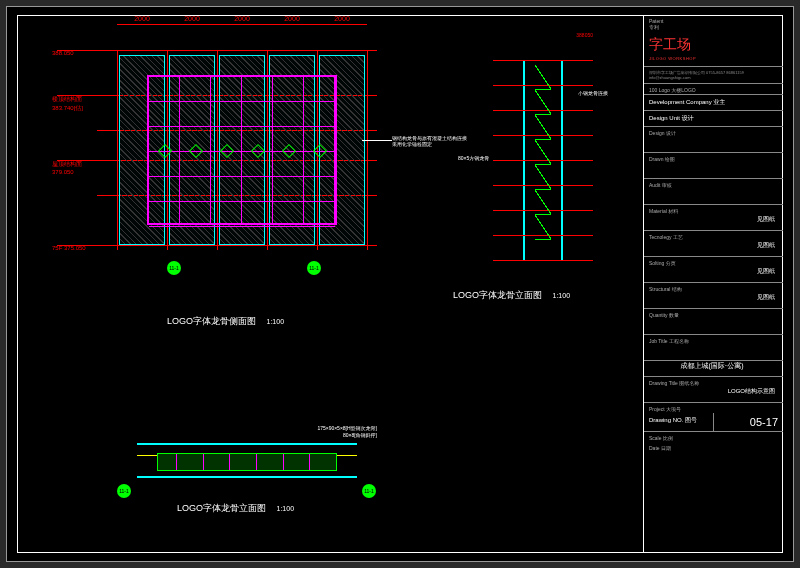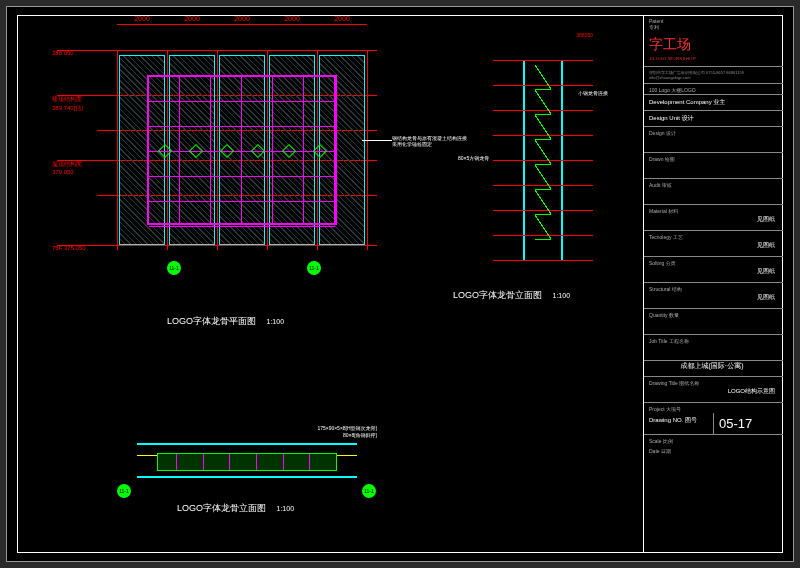--- a/index.html
+++ b/index.html
@@ -115,21 +115,21 @@
           <div class="frame-cell" style="left:93px"></div>
           <div class="frame-cell" style="left:124px"></div>
           <div class="frame-cell" style="left:155px"></div>
         </div>
         <div class="section-mark" style="left:50px">11-1</div>
         <div class="section-mark" style="left:190px">11-1</div>
       </div>
       <div class="annot" style="top:105px; right:-80px; width:75px">钢结构龙骨与原有混凝土结构连接采用化学锚栓固定</div>
       <div class="leader" style="top:110px; right:-5px; width:30px"></div>
       <div class="view-title" style="bottom:-28px; left:110px">
-        <span>LOGO字体龙骨平面图</span>
+        <span>LOGO字体龙骨侧面图</span>
         <span class="view-scale">1:100</span>
       </div>
     </div>
 
     <div class="plan">
       <div class="annot" style="top:-8px; right:20px">175×90×5×8[H型钢次龙骨]</div>
       <div class="annot" style="top:-1px; right:20px">80×8[角钢斜撑]</div>
       <div class="plan-body">
         <div class="plan-yellow"></div>
         <div class="plan-green">
@@ -217,18 +217,18 @@
         <div class="tb-row hdr">Job Title 工程名称</div>
         <div class="tb-row val"></div>
       </div>
     <div class="tb-row val" style="font-size:7px;text-align:center">成都上城(国际·公寓)</div>
     <div class="tb-row hdr">Drawing Title 图纸名称</div>
     <div class="tb-row val">LOGO结构示意图</div>
     <div class="tb-row hdr">Project 大项号</div>
     <div class="tb-pair">
       <div>Drawing NO.
 图号</div>
-      <div style="font-size:13px;text-align:left">05-17</div>
+      <div style="font-size:11px;text-align:right">05-17</div>
     </div>
     <div class="tb-row hdr">Scale 比例</div>
     <div class="tb-row hdr" style="border-bottom:none">Date 日期</div>
   </div>
 </div>
 
 </body></html>

